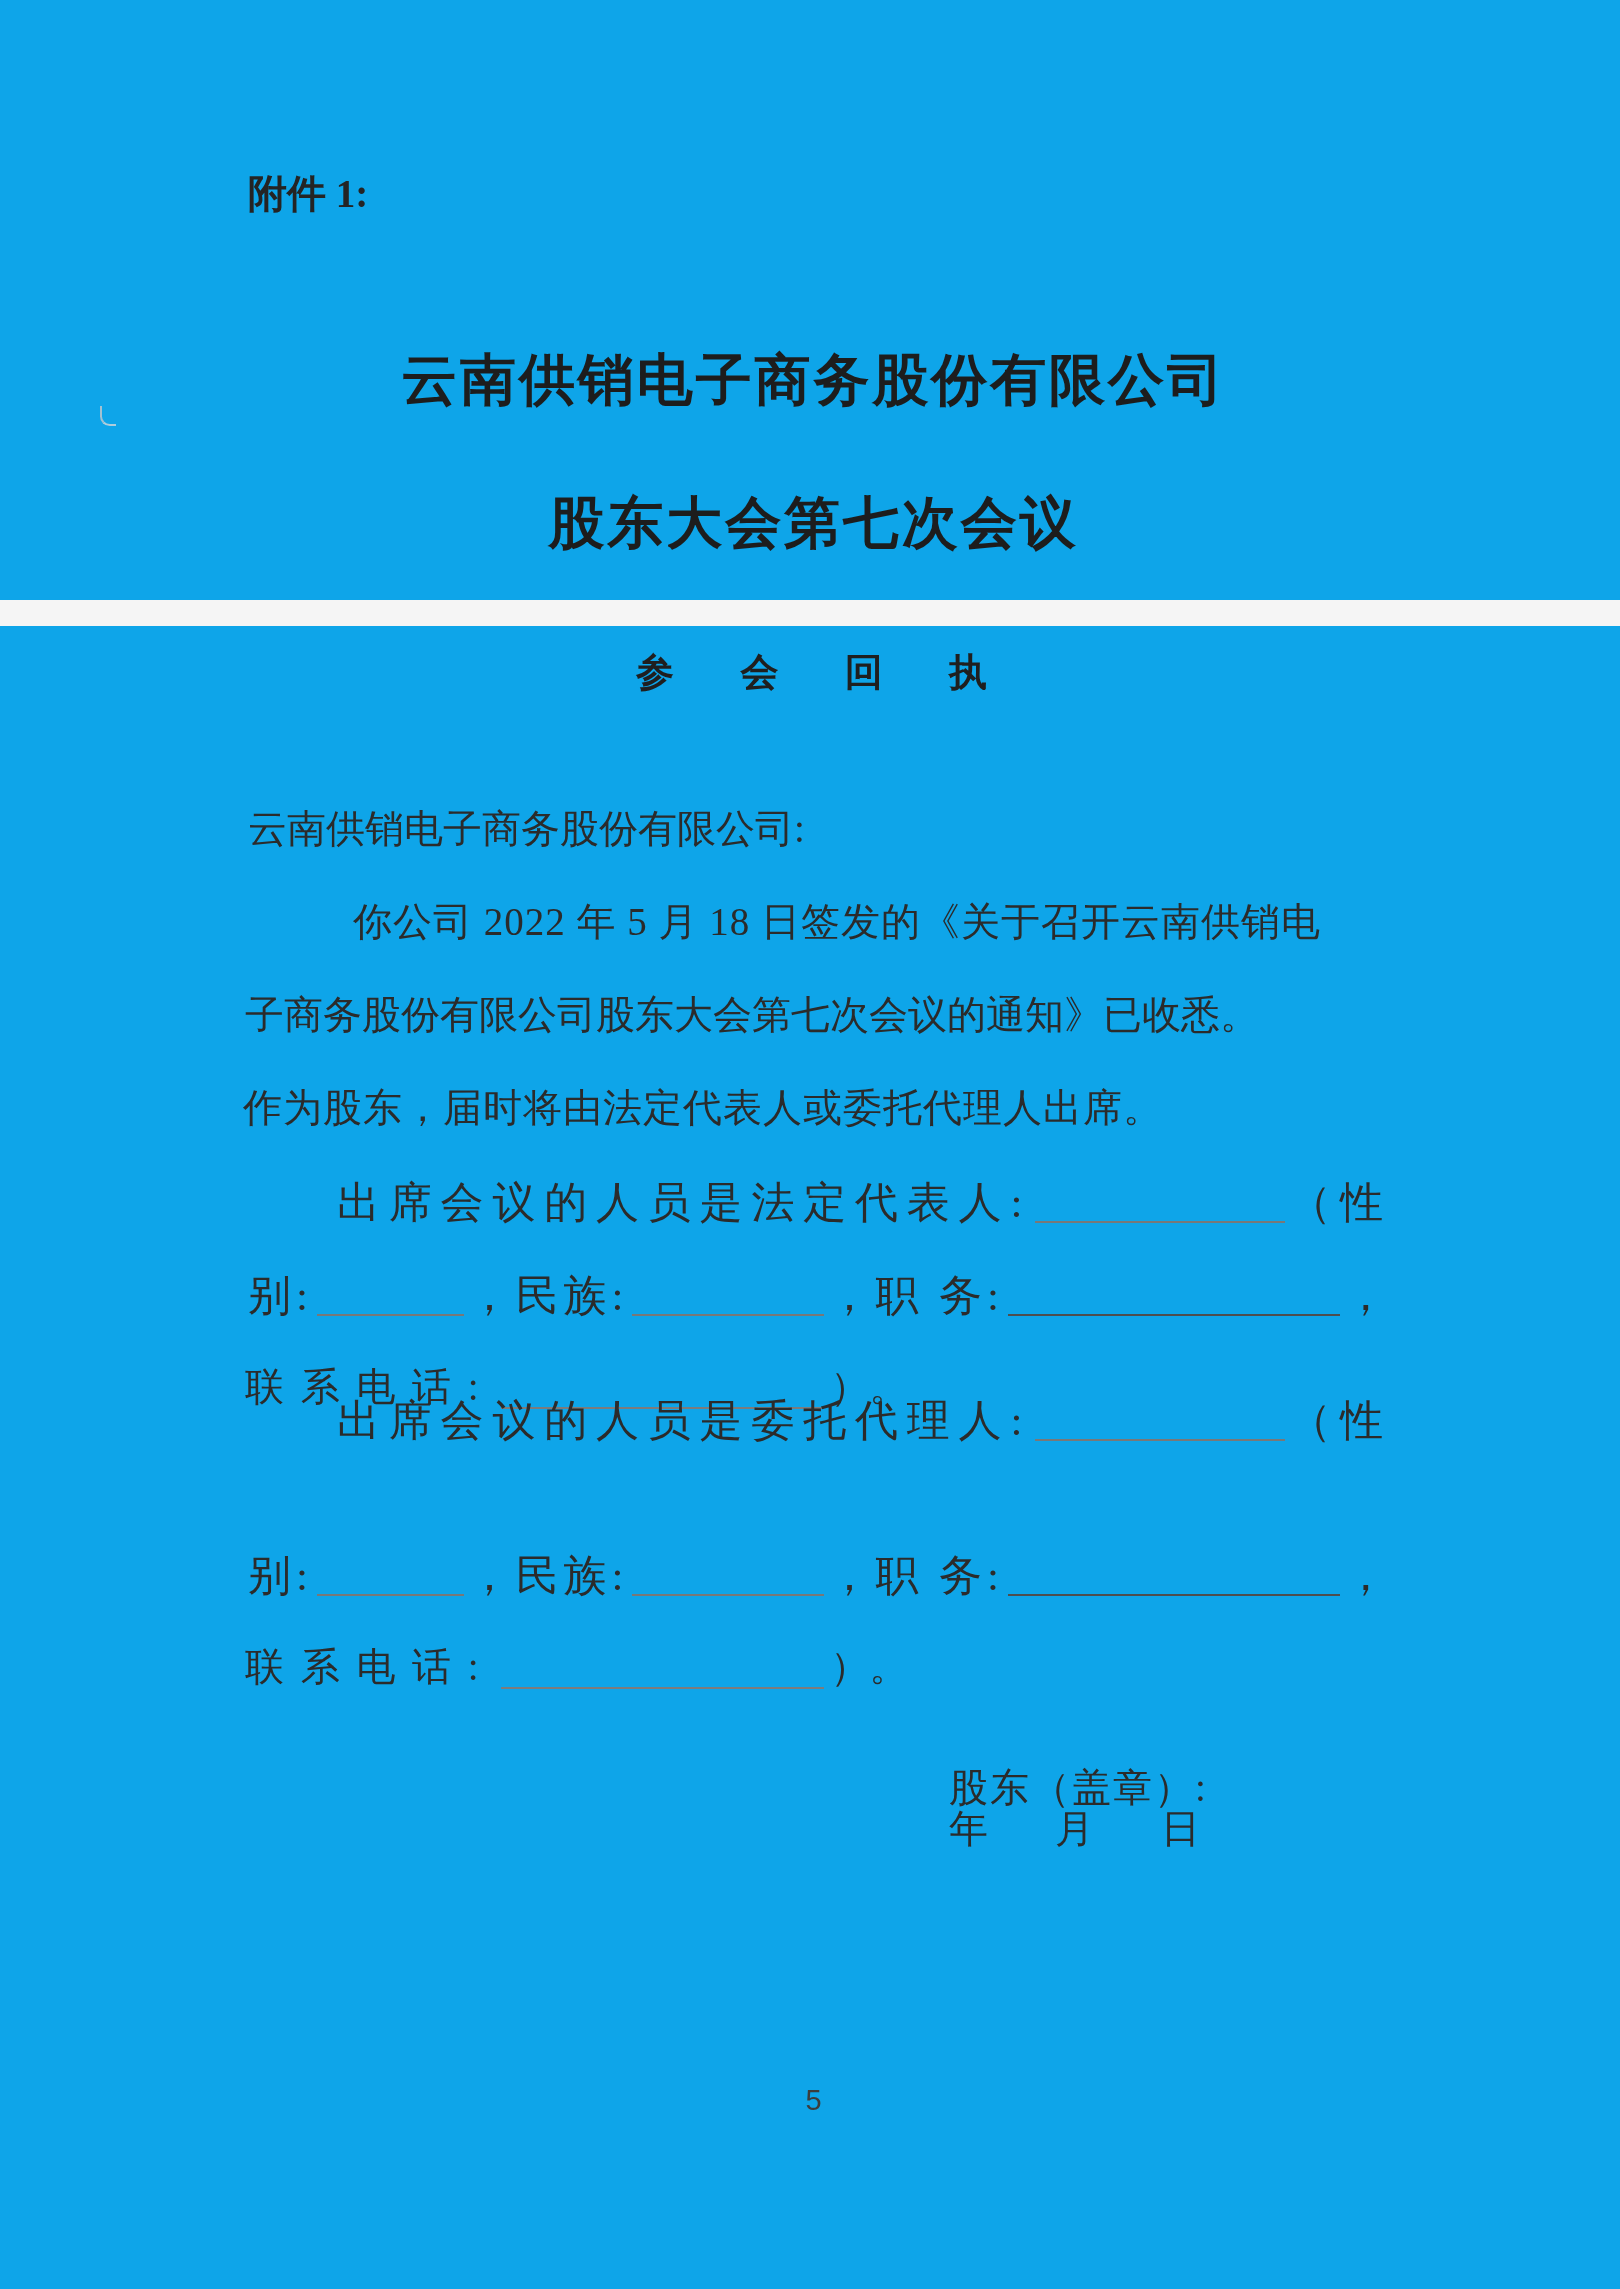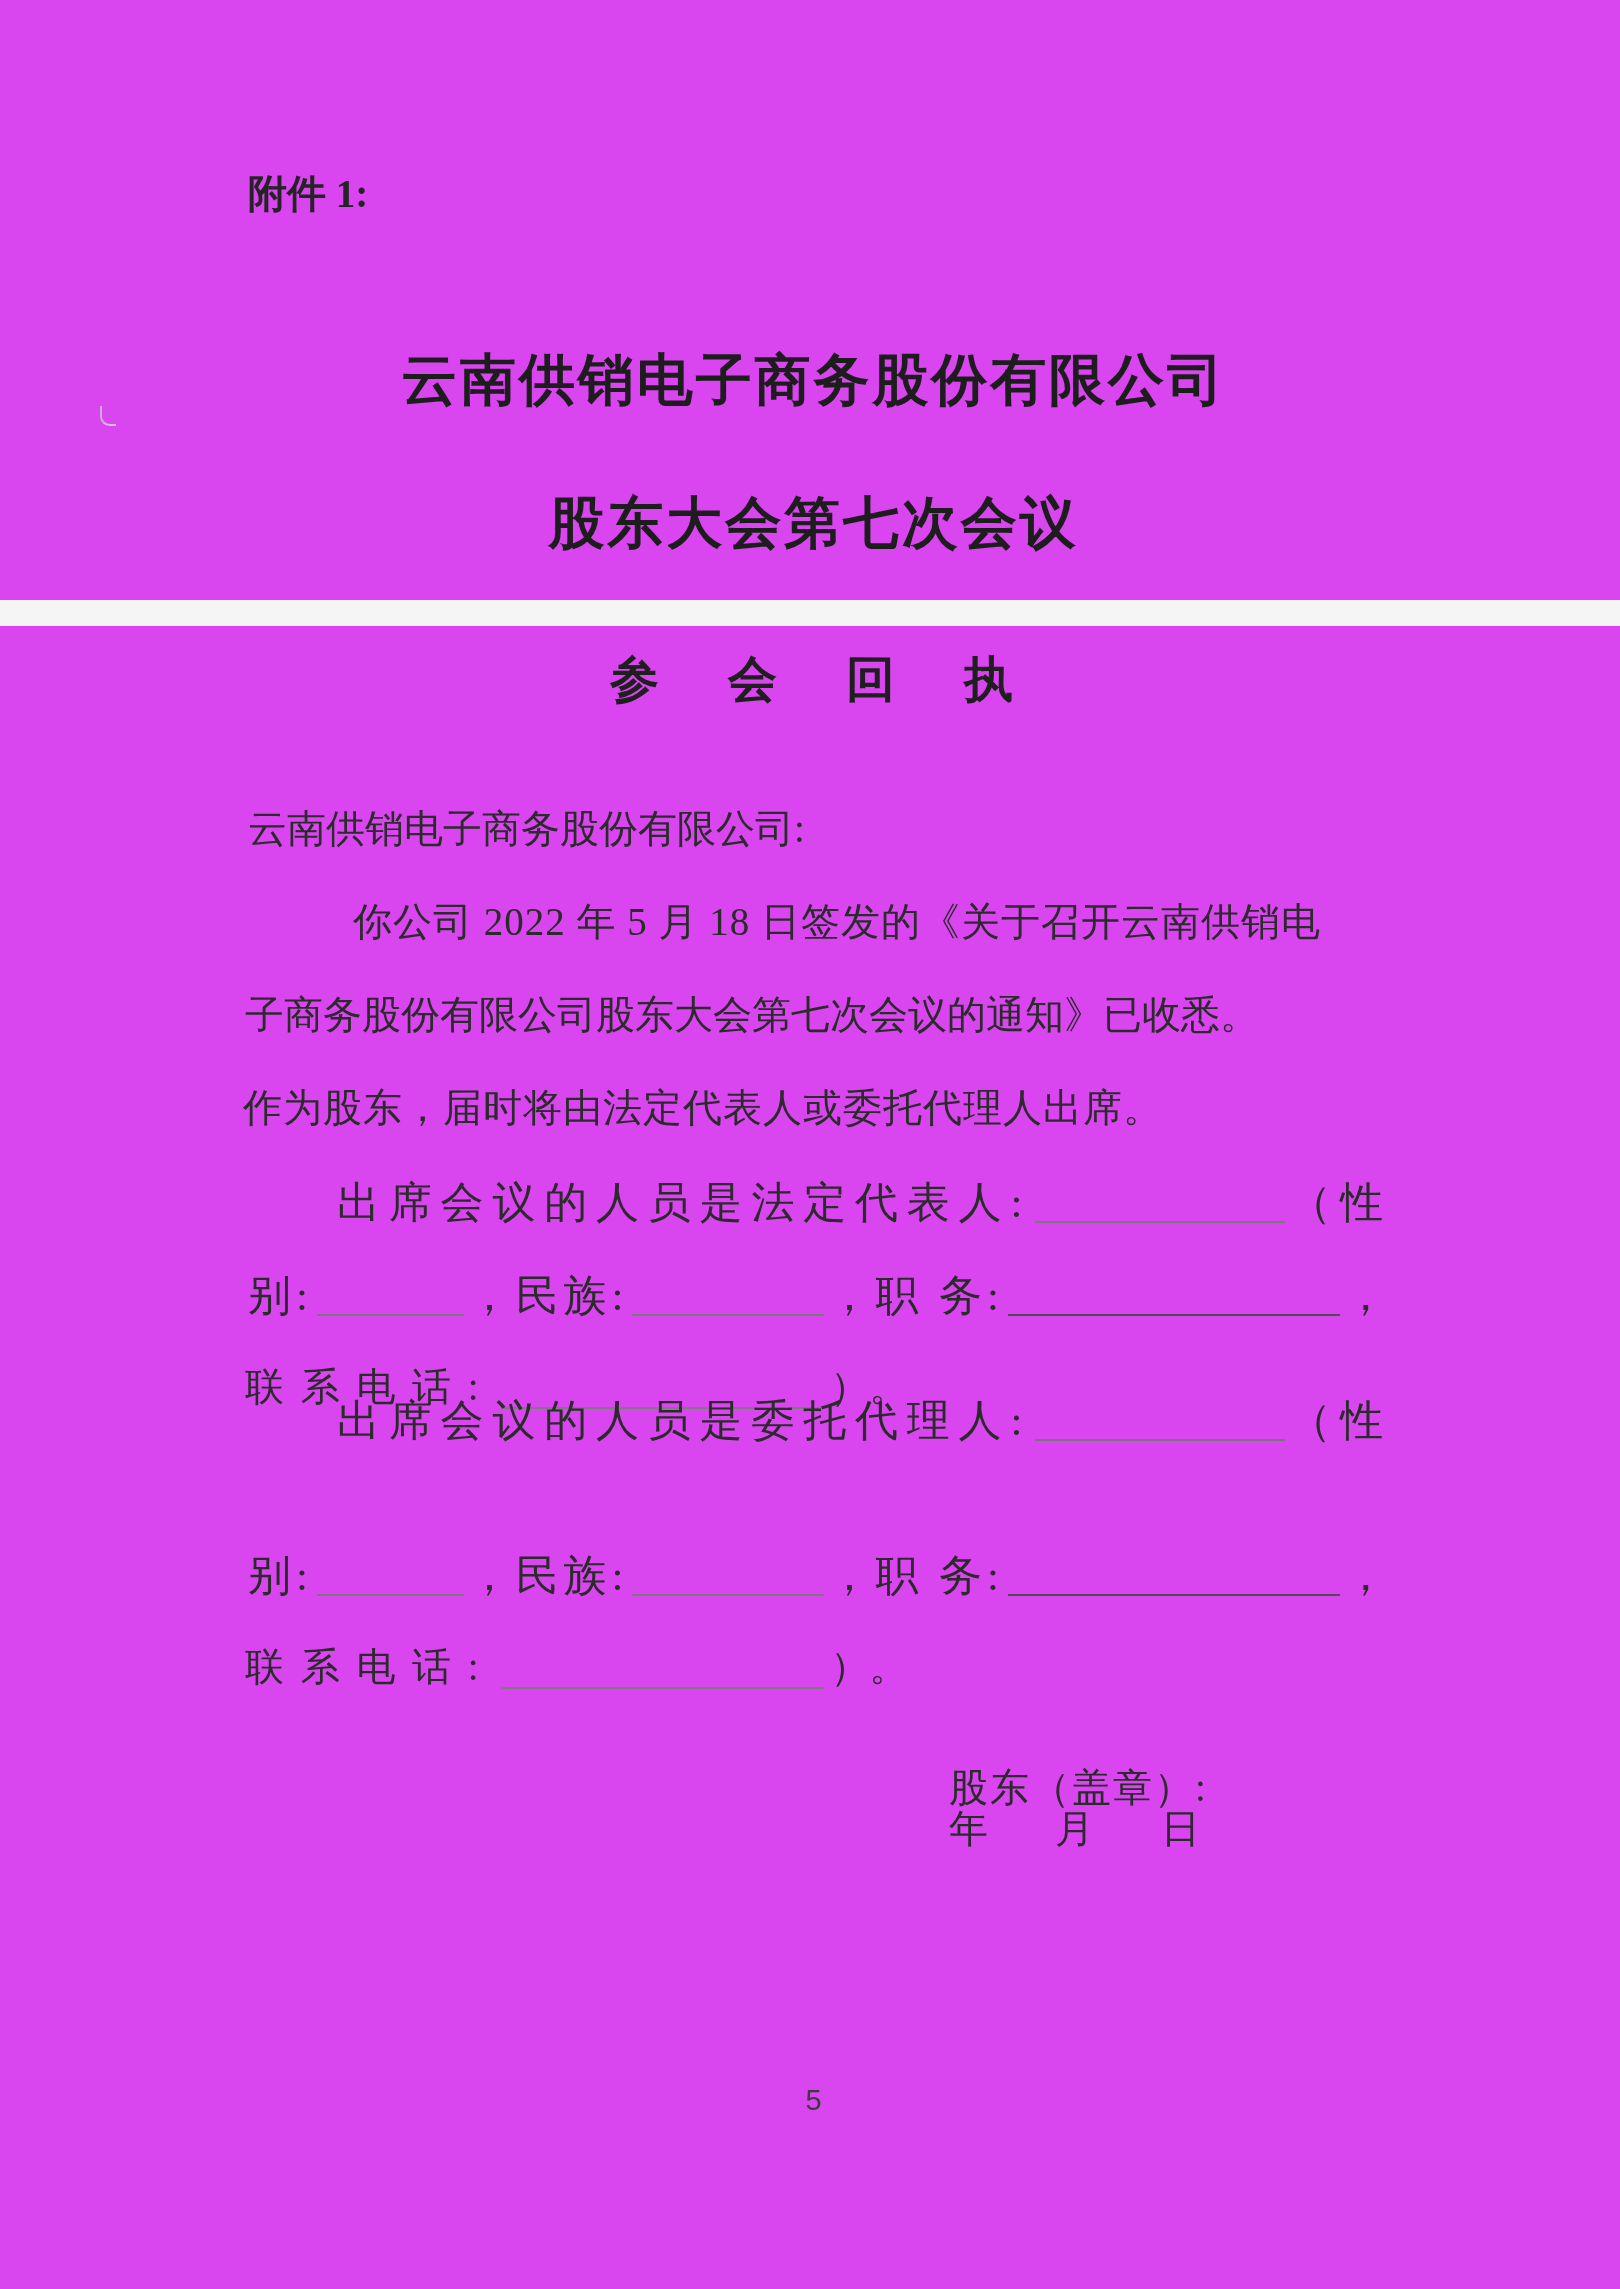--- a/index.html
+++ b/index.html
@@ -1,30 +1,30 @@
 <!DOCTYPE html>
 <html><head>
 <meta charset="utf-8">
 <style>
   html, body { margin: 0; padding: 0; background: #ffffff; }
   .page {
     position: relative;
     width: 1620px;
     height: 2290px;
-    background: #d946ef;
+    background: #0ea5e9;
     overflow: hidden;
     font-family: "Liberation Serif", "DejaVu Serif", serif;
     color: #2e2e2e;
   }
   .abs { position: absolute; white-space: nowrap; }
   .centered { left: 0; right: 0; text-align: center; padding-left: 7px; }
 
   .attachment { font-size: 39px; font-weight: bold; color: #242424; }
   .doc-title { font-size: 56px; font-weight: bold; letter-spacing: 2.9px; color: #1d1d1d; }
-  .subtitle { font-size: 49px; font-weight: bold; word-spacing: 49px; letter-spacing: 3.9px; color: #1f1f1f; }
+  .subtitle { font-size: 38px; font-weight: bold; word-spacing: 49px; letter-spacing: 3.9px; color: #1f1f1f; }
 
   .body-text { font-size: 39px; color: #2b2b2b; }
   .indented { text-indent: 89px; }
   .ls1 { letter-spacing: 1px; }
 
   
   .fl {
     position: absolute;
     left: 248px;
     width: 1144px;

